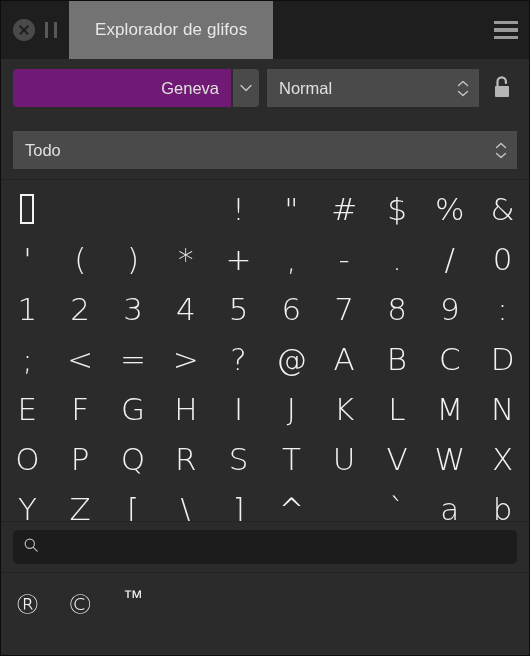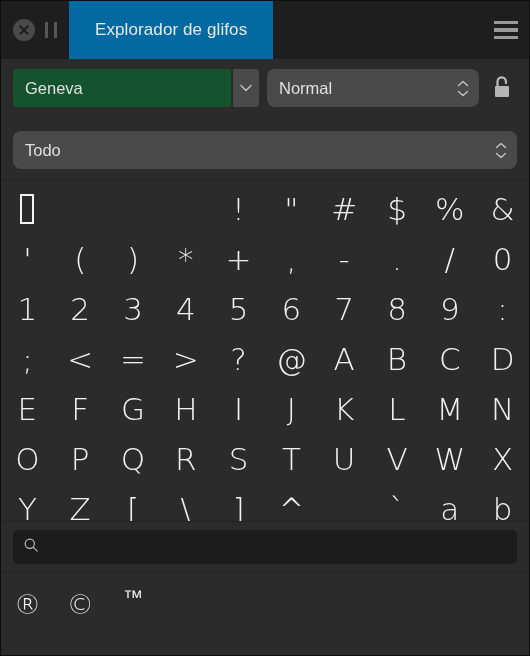--- a/index.html
+++ b/index.html
@@ -73,21 +73,21 @@
   }
   .pause-icon span {
     display: block;
     width: 3px;
     height: 16px;
     background: #585858;
   }
 
   .tab {
     margin-left: 12px;
-    background: #0369a1;
+    background: #737373;
     display: flex;
     align-items: center;
     padding: 0 26px;
     color: #e8e8e8;
     font-size: 17px;
     letter-spacing: 0.1px;
     cursor: pointer;
   }
 
   .tb-spacer { flex: 1 1 auto; }
@@ -120,44 +120,45 @@
     align-items: center;
     gap: 8px;
   }
   .combo {
     display: flex;
     align-items: stretch;
     height: 38px;
     gap: 2px;
   }
   .combo-field {
-    background: #14532d;
+    background: #701a75;
     border-radius: 4px 0 0 4px;
     display: flex;
     align-items: center;
     padding: 0 12px;
     color: #e0e0e0;
     font-size: 16.5px;
     cursor: pointer;
+    justify-content: flex-end;
   }
   .combo-arrow {
     background: #4a4a4a;
     border-radius: 0 4px 4px 0;
     width: 26px;
     display: flex;
     align-items: center;
     justify-content: center;
     cursor: pointer;
   }
   .font-combo { flex: 0 0 246px; }
   .font-combo .combo-field { flex: 1 1 auto; }
 
   .stepper-field {
     background: #4a4a4a;
-    border-radius: 8px;
+    border-radius: 0;
     height: 38px;
     display: flex;
     align-items: center;
     padding: 0 10px 0 12px;
     color: #e0e0e0;
     font-size: 16.5px;
     cursor: pointer;
   }
   .style-combo { flex: 1 1 auto; }
   .style-combo .label { flex: 1 1 auto; }

